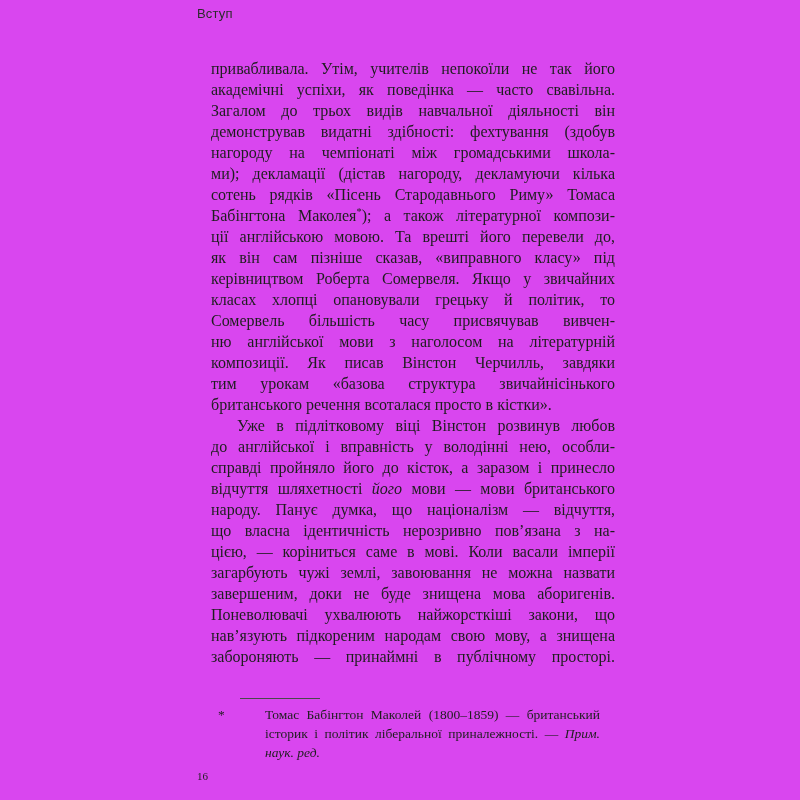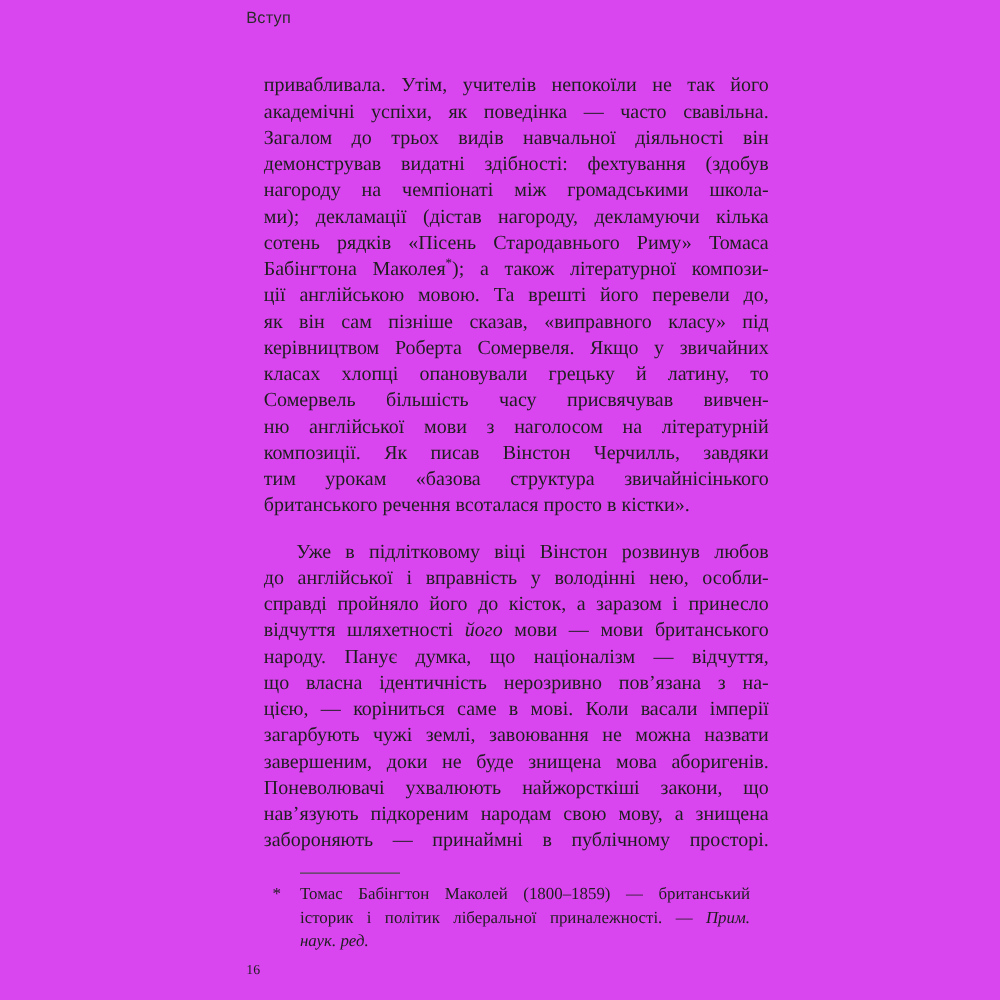--- a/index.html
+++ b/index.html
@@ -37,21 +37,20 @@
     height: 21px;
     overflow: hidden;
   }
   .tline.just {
     text-align: justify;
     text-align-last: justify;
     text-justify: inter-word;
   }
   .tline.indent {
     text-indent: 26px;
-    margin-top: 16px;
   }
   .it { font-style: italic; }
   sup {
     font-size: 0.65em;
     line-height: 0;
   }
   .footnote {
     position: absolute;
     left: 218px;
     top: 698px;
@@ -61,21 +60,21 @@
   }
   .footnote-rule {
     margin-left: 22px;
     width: 80px;
     border-top: 1px solid #4a4a4a;
     margin-bottom: 6px;
   }
   .footnote-content { display: flex; }
   .footnote-marker { flex: 0 0 22px; }
   .footnote-lines { flex: 1; }
-  .footnote-lines .tline { height: 19px; }
+  .footnote-lines .tline { height: 19px; margin-left: 25px; }
   .page-number {
     position: absolute;
     left: 197px;
     top: 770px;
     font-size: 11px;
     color: #1e1e1e;
   }
 </style>
 </head>
 <body>
@@ -89,21 +88,21 @@
         <div class="tline just"><span>академічні успіхи, як поведінка — часто свавільна.</span></div>
         <div class="tline just"><span>Загалом до трьох видів навчальної діяльності він</span></div>
         <div class="tline just"><span>демонстрував видатні здібності: фехтування (здобув</span></div>
         <div class="tline just"><span>нагороду на чемпіонаті між громадськими школа-</span></div>
         <div class="tline just"><span>ми); декламації (дістав нагороду, декламуючи кілька</span></div>
         <div class="tline just"><span>сотень рядків «Пісень Стародавнього Риму» Томаса</span></div>
         <div class="tline just"><span>Бабінгтона Маколея</span><sup>*</sup><span>); а також літературної компози-</span></div>
         <div class="tline just"><span>ції англійською мовою. Та врешті його перевели до,</span></div>
         <div class="tline just"><span>як він сам пізніше сказав, «виправного класу» під</span></div>
         <div class="tline just"><span>керівництвом Роберта Сомервеля. Якщо у звичайних</span></div>
-        <div class="tline just"><span>класах хлопці опановували грецьку й латину, то</span></div>
+        <div class="tline just"><span>класах хлопці опановували грецьку й політик, то</span></div>
         <div class="tline just"><span>Сомервель більшість часу присвячував вивчен-</span></div>
         <div class="tline just"><span>ню англійської мови з наголосом на літературній</span></div>
         <div class="tline just"><span>композиції. Як писав Вінстон Черчилль, завдяки</span></div>
         <div class="tline just"><span>тим урокам «базова структура звичайнісінького</span></div>
         <div class="tline"><span>британського речення всоталася просто в кістки».</span></div>
       </div>
       <div class="para">
         <div class="tline just indent"><span>Уже в підлітковому віці Вінстон розвинув любов</span></div>
         <div class="tline just"><span>до англійської і вправність у володінні нею, особли-</span></div>
         <div class="tline just"><span>справді пройняло його до кісток, а заразом і принесло</span></div>

